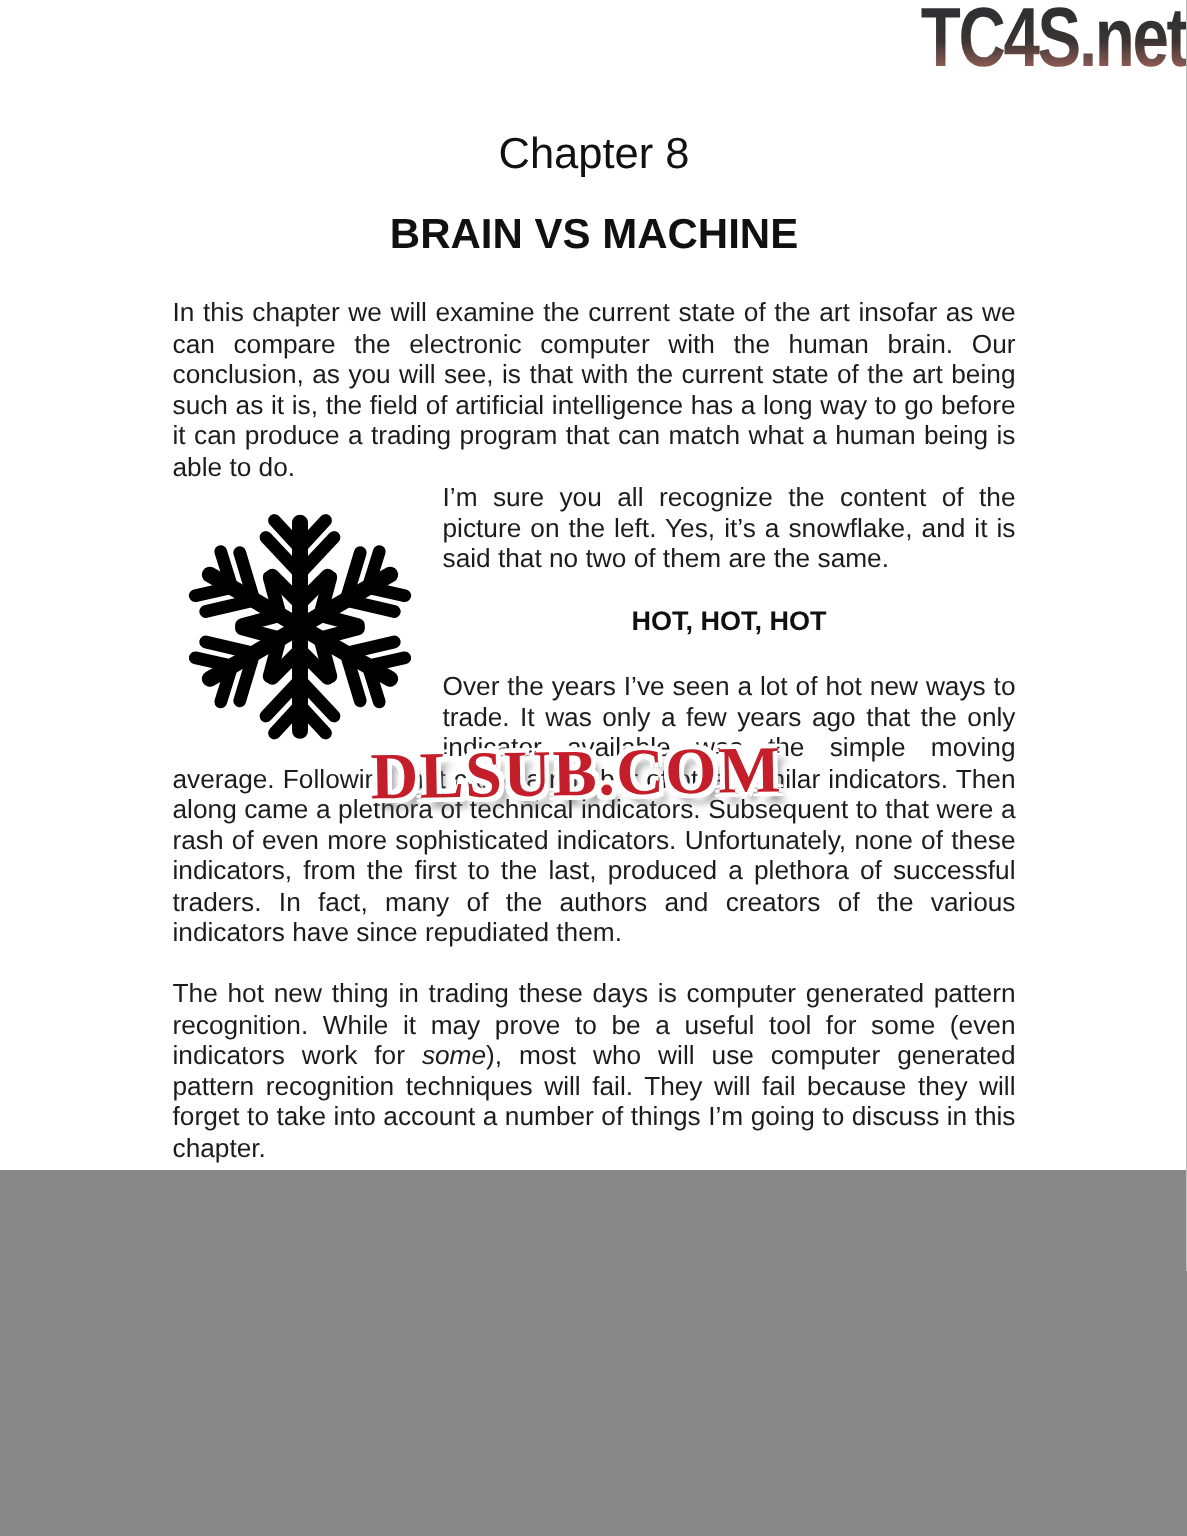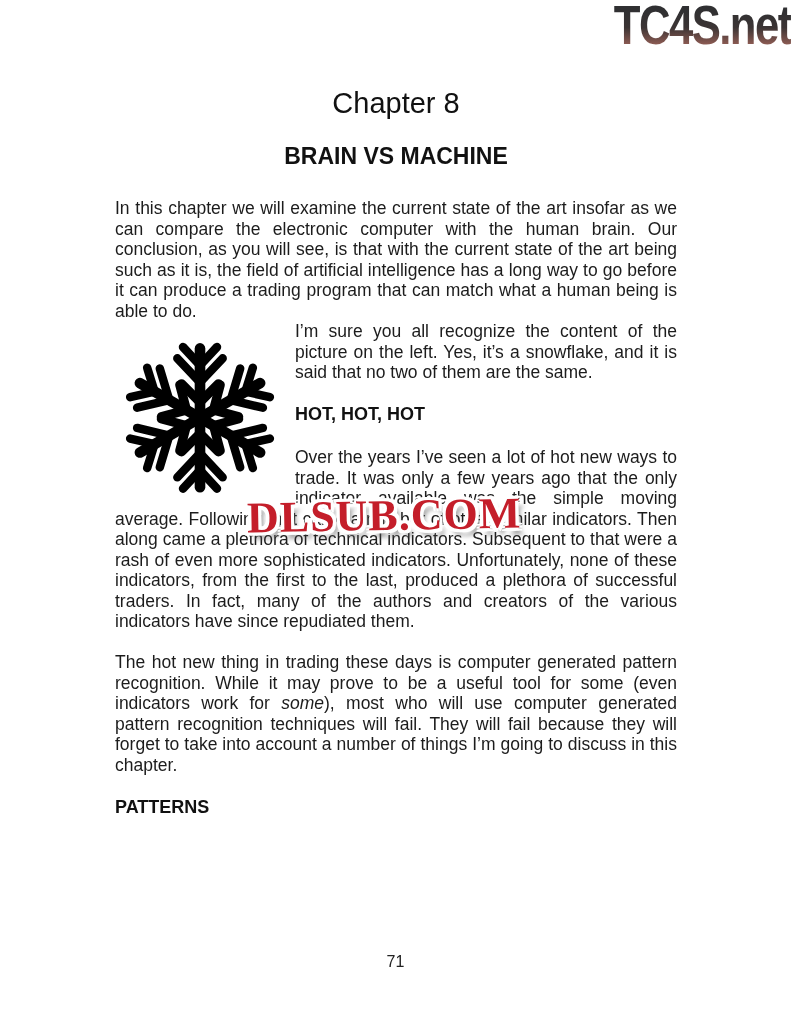--- a/index.html
+++ b/index.html
@@ -1,18 +1,18 @@
 <!DOCTYPE html>
 <html><head>
 <meta charset="utf-8">
 <style>
   html,body{margin:0;padding:0;background:#888;}
   .page{
     position:relative;
-    width:791px;height:1024px;
+    width:791px;height:780px;
     background:#ffffff;
     margin:0 auto;
     overflow:hidden;
     font-family:"Liberation Sans",sans-serif;
     color:#1c1c1c;
   }
   
   .tc4s{
     position:absolute;top:0px;right:0px;
     font-weight:bold;font-size:56px;line-height:50px;
@@ -25,27 +25,27 @@
   }
   .content{
     position:absolute;left:115px;top:84px;width:562px;
     font-size:17.5px;line-height:20.5px;
   }
   .chapter-title{
     font-size:29px;font-weight:normal;text-align:center;
     margin:0 0 21px 0;line-height:38px;color:#111;
   }
   .chapter-subtitle{
-    font-size:23px;font-weight:bold;text-align:center;
+    font-size:28px;font-weight:bold;text-align:center;
     margin:0 0 29px 0;line-height:26px;color:#111;
   }
   p.body{margin:0 0 20.5px 0;text-align:justify;}
   p.body.no-gap{margin-bottom:0;}
   .subhead{
-    font-size:18px;font-weight:bold;
+    font-size:18px;font-weight:bold;text-align:center;
     margin:20.5px 0 22px 0;line-height:22px;color:#111;
   }
   .snowflake-box{
     float:left;width:180px;height:181px;padding-top:9px;
     box-sizing:border-box;
   }
   .snowflake-box svg{display:block;}
   .u{}
   .i{font-style:italic;}
   

